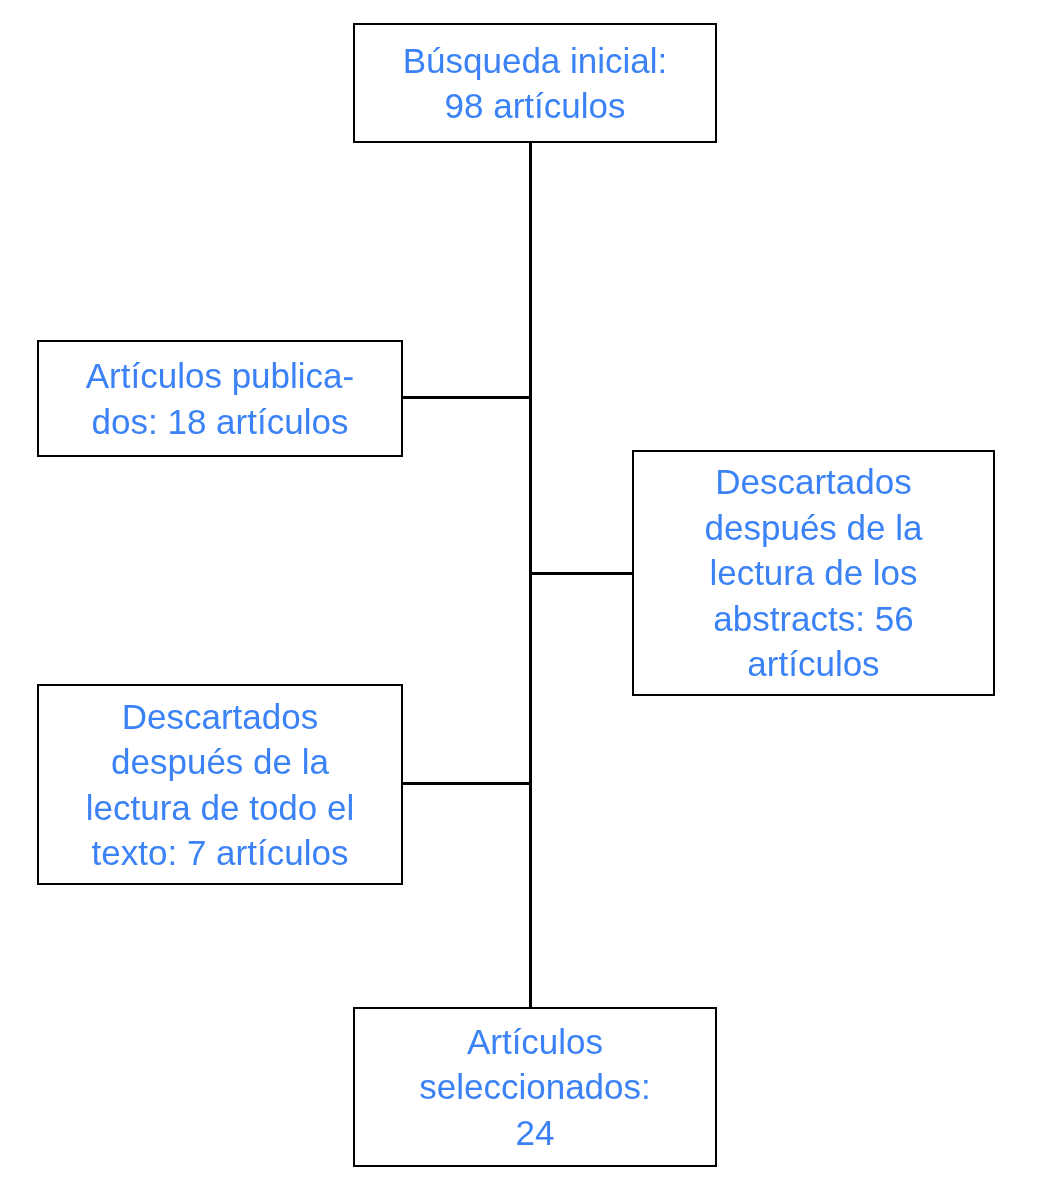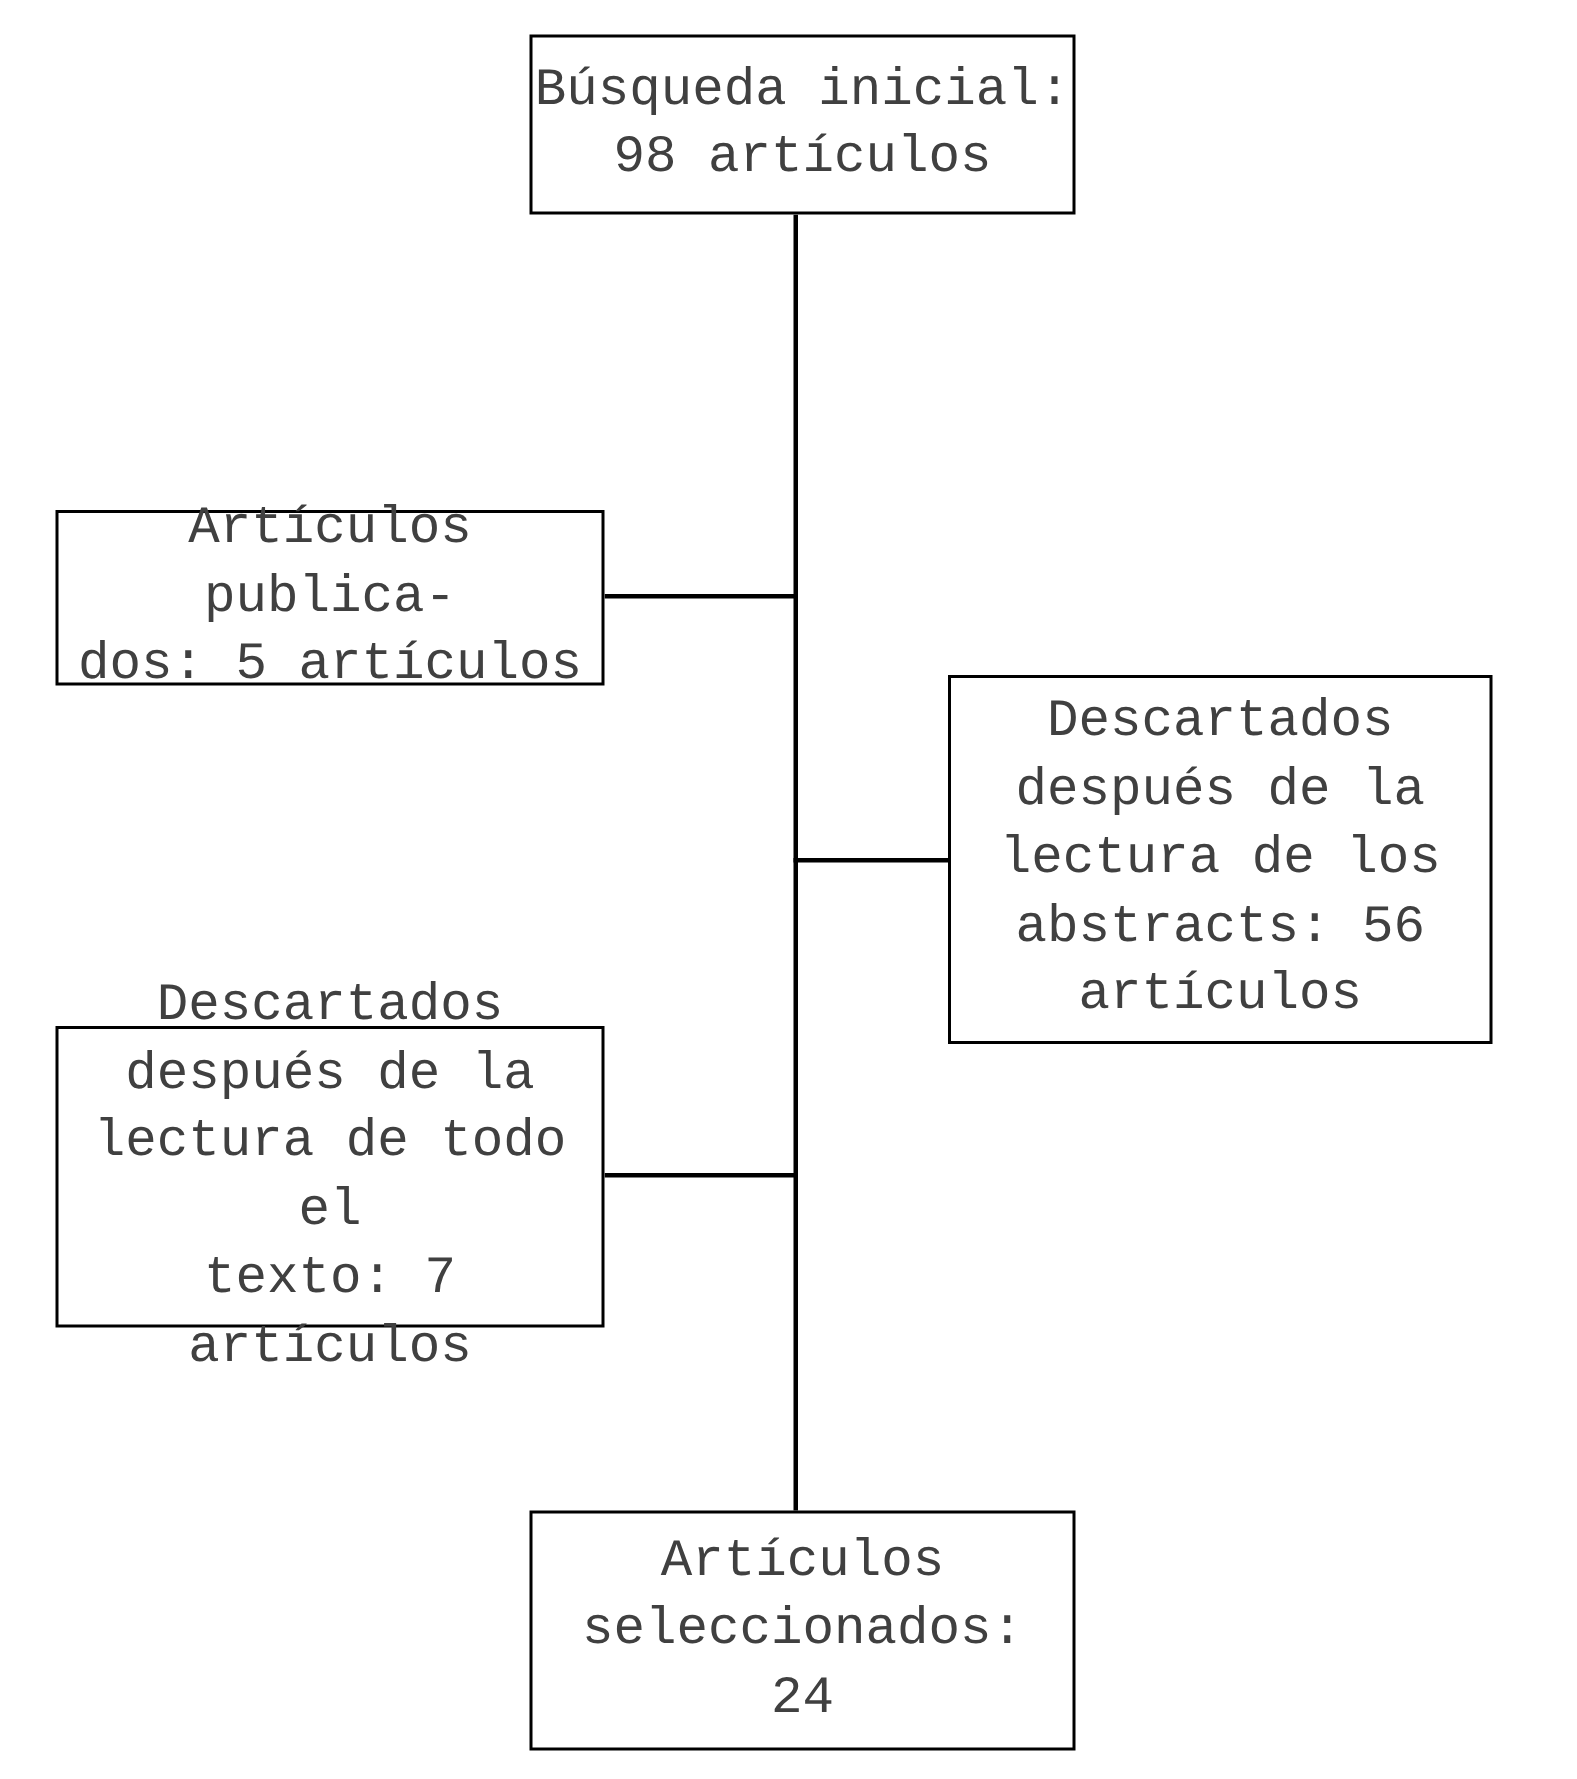--- a/index.html
+++ b/index.html
@@ -5,22 +5,22 @@
   html, body {
     margin: 0;
     padding: 0;
     background: #ffffff;
   }
   .canvas {
     position: relative;
     width: 1000px;
     height: 1186px;
     background: #ffffff;
-    font-family: Liberation Mono, monospace;
-    color: #404040;
+    font-family: Liberation Sans, sans-serif;
+    color: #3b82f6;
   }
   .flow-box {
     position: absolute;
     box-sizing: border-box;
     border: 2.5px solid #000000;
     background: #ffffff;
     display: flex;
     align-items: center;
     justify-content: center;
     text-align: center;
@@ -54,21 +54,21 @@
   <div class="connector h-right"></div>
   <div class="connector h-left2"></div>
 
   <div class="flow-box box-top">
     <span>Búsqueda inicial:
 98 artículos</span>
   </div>
 
   <div class="flow-box box-left1">
     <span>Artículos publica-
-dos: 5 artículos</span>
+dos: 18 artículos</span>
   </div>
 
   <div class="flow-box box-right">
     <span>Descartados
 después de la
 lectura de los
 abstracts: 56
 artículos</span>
   </div>
 

